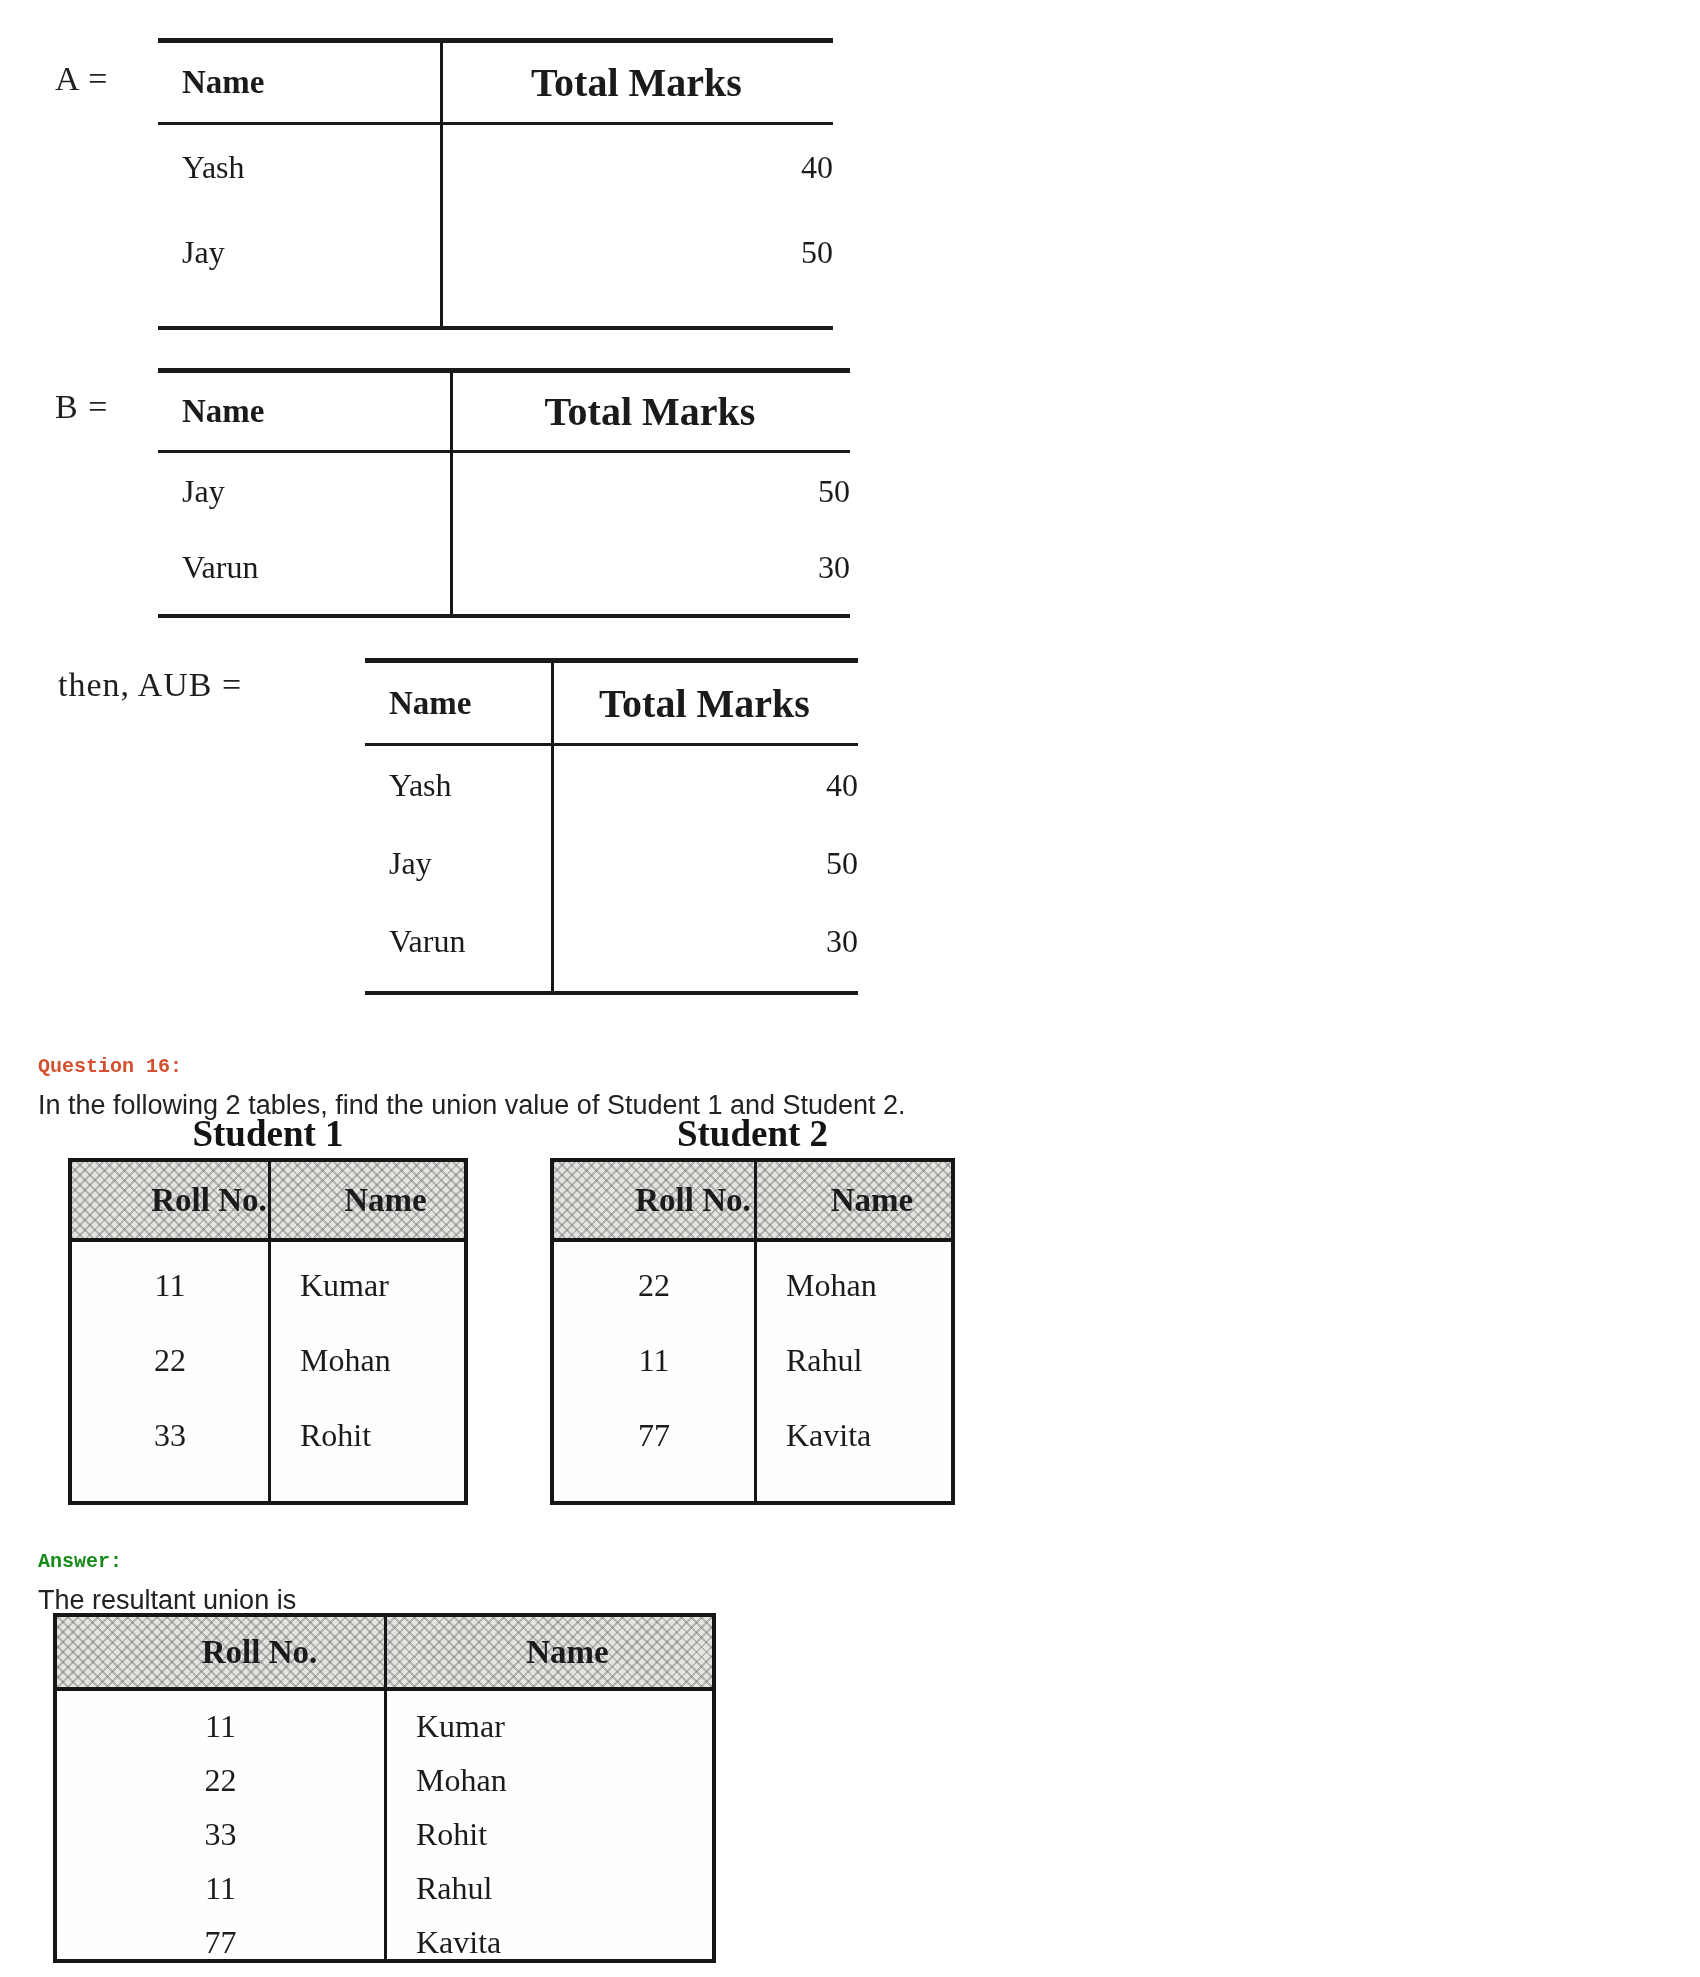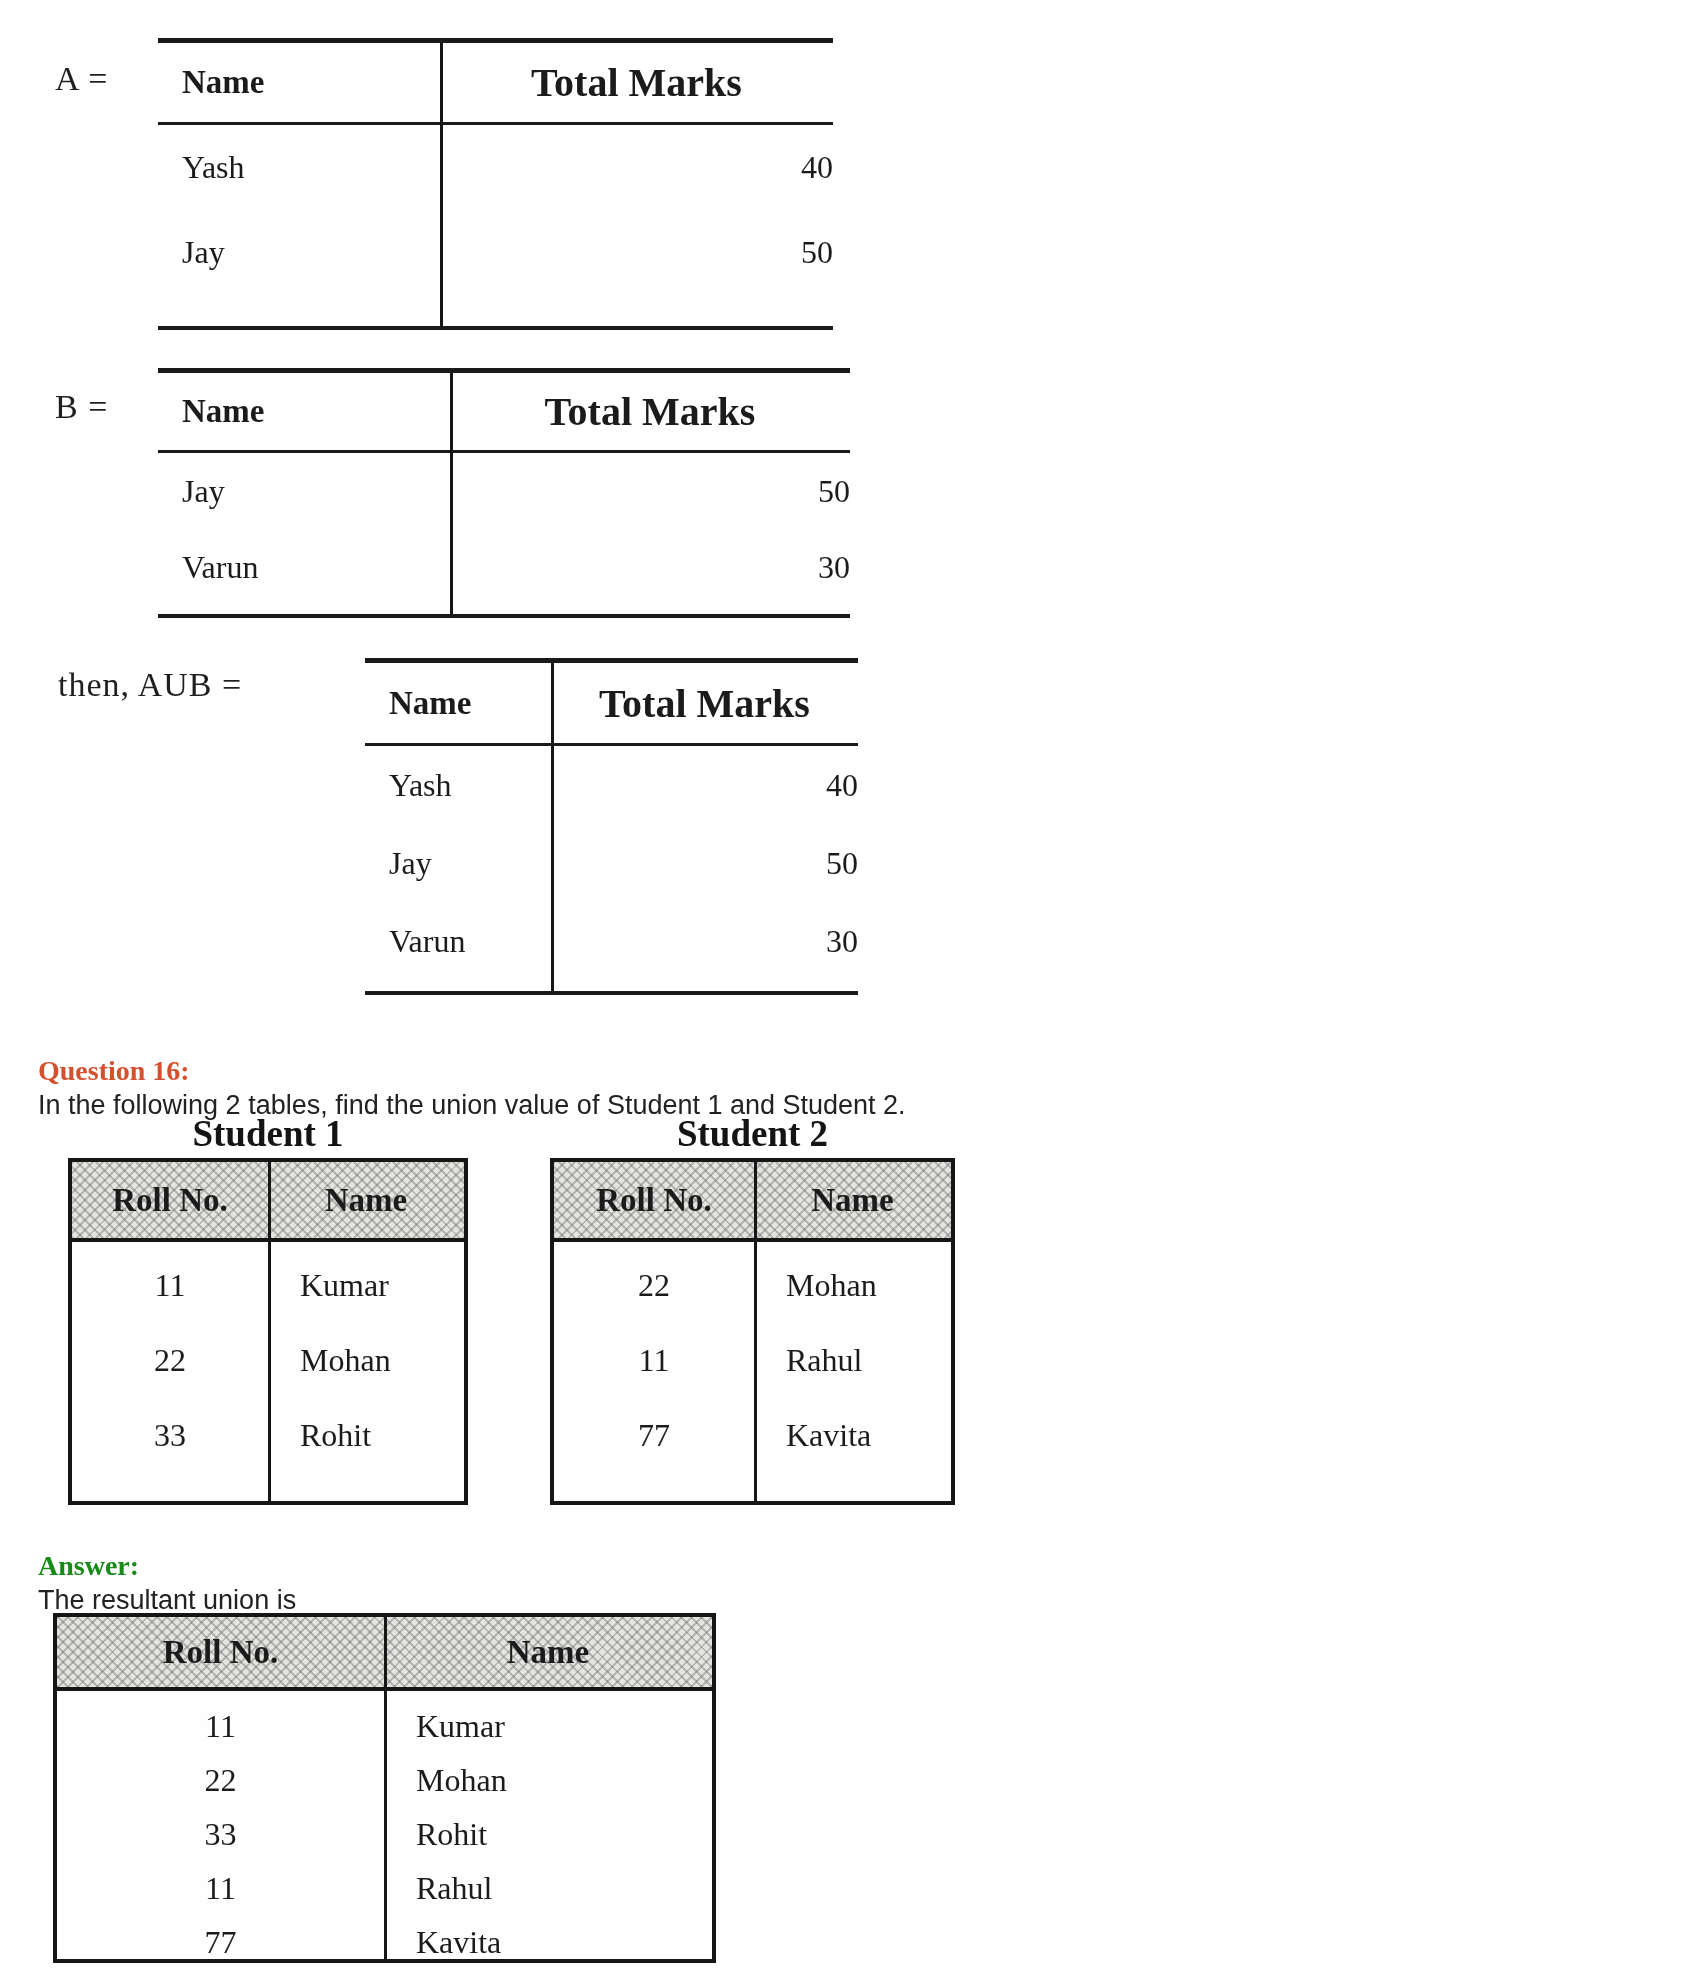--- a/index.html
+++ b/index.html
@@ -44,21 +44,21 @@
   #table-b .colw{width:292px;flex:0 0 292px;}
   #table-b .st-vline{left:292px;}
 
   #table-union{left:365px;top:658px;width:493px;height:337px;}
   #table-union .st-header{height:83px;}
   #table-union .st-row{height:78px;}
   #table-union .colw{width:186px;flex:0 0 186px;}
   #table-union .st-vline{left:186px;}
 
   
-  .q-label{font-family:Liberation Serif, serif;font-weight:bold;font-size:28px;}
+  .q-label{font-family:Liberation Mono, monospace;font-weight:bold;font-size:20px;}
   .body-text{font-family:"Liberation Sans", sans-serif;font-size:27px;color:#222222;}
 
   
   .grid-title{
     font-family:"Liberation Serif", serif;
     font-weight:bold;font-size:37px;text-align:center;color:#141414;
   }
   .gridtable{
     position:absolute;
     border:4px solid #161616;
@@ -67,21 +67,21 @@
   }
   .gt-vline{position:absolute;top:0;bottom:0;width:3px;background:#161616;}
   .gt-header{
     display:flex;align-items:center;
     border-bottom:4px solid #161616;box-sizing:border-box;
     background-color:#e4e4e1;
     background-image:
       repeating-linear-gradient(45deg, rgba(110,110,110,0.40) 0 2px, transparent 2px 7px),
       repeating-linear-gradient(135deg, rgba(110,110,110,0.40) 0 2px, transparent 2px 7px);
   }
-  .gt-h-roll{font-weight:bold;font-size:33px;text-align:center;box-sizing:border-box;}
+  .gt-h-roll{font-weight:bold;font-size:33px;text-align:center;box-sizing:border-box;margin-left:39px;}
   .gt-h-name{font-weight:bold;font-size:33px;flex:1;text-align:center;}
   .gt-row{display:flex;align-items:center;}
   .gt-c-roll{font-size:32px;text-align:center;box-sizing:border-box;}
   .gt-c-name{font-size:32px;flex:1;padding-left:32px;box-sizing:border-box;}
 
   #student1{left:68px;top:1158px;width:400px;height:347px;}
   #student1 .gt-header{height:80px;}
   #student1 .gt-row{height:75px;}
   #student1 .colw{width:196px;flex:0 0 196px;}
   #student1 .gt-vline{left:196px;}

